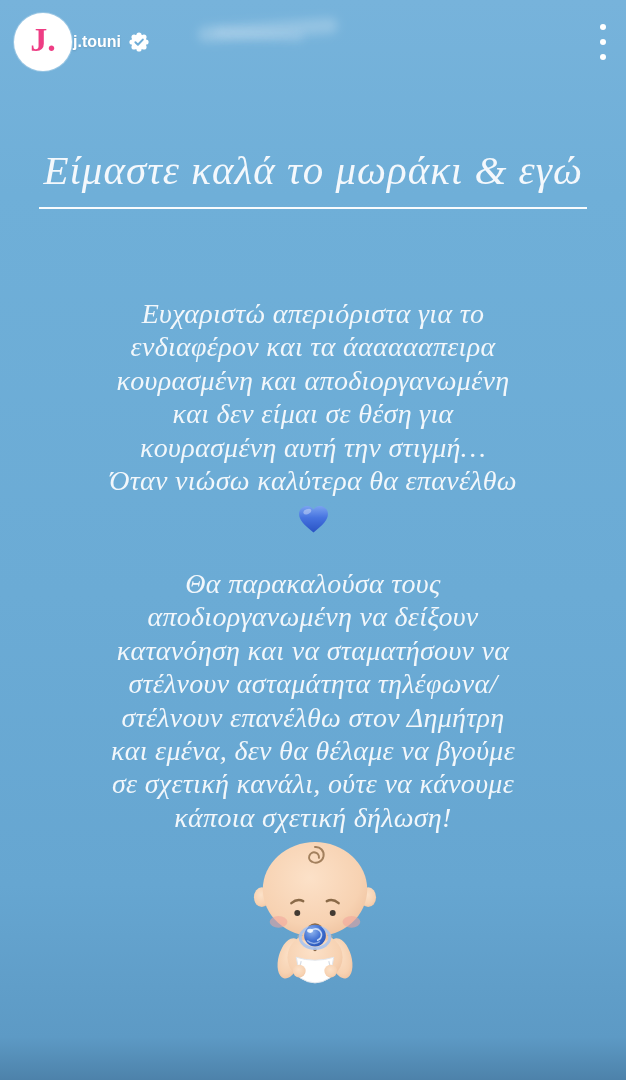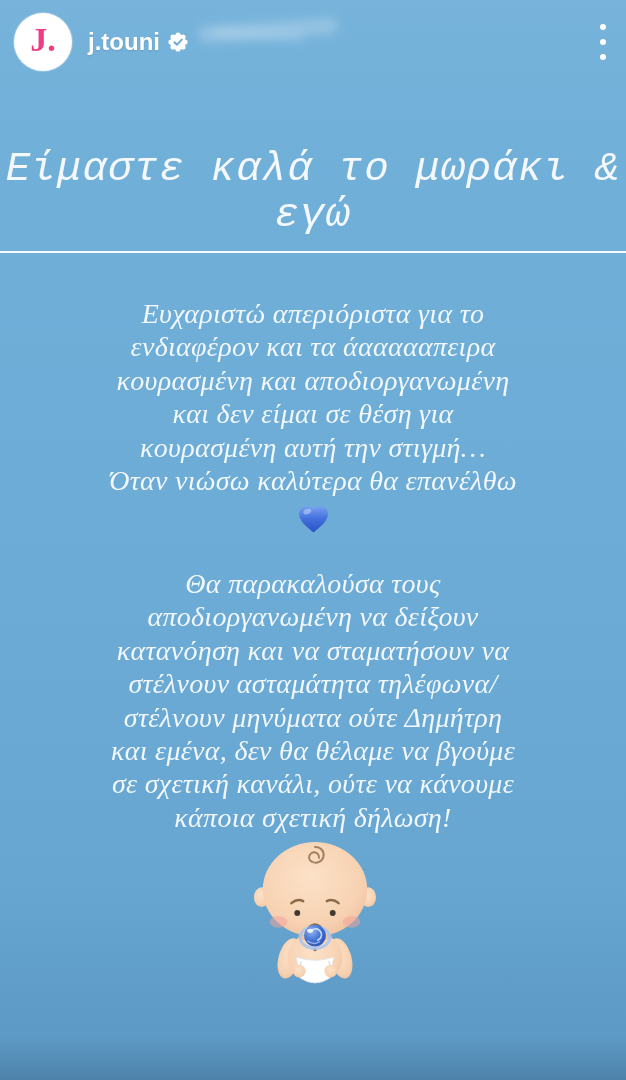--- a/index.html
+++ b/index.html
@@ -24,23 +24,23 @@
     flex:0 0 auto;
     box-shadow:0 0 0 1px rgba(255,255,255,.25);
   }
   .avatar span{
     font-family:"Liberation Serif",serif;
     font-weight:bold; font-style:normal;
     font-size:34px; line-height:1;
     color:#ee3d84; padding-bottom:4px;
   }
   .username{
-    margin-left:16px;
+    margin-left:1px;
     font-family:"Liberation Sans","DejaVu Sans",sans-serif;
-    font-weight:bold; font-size:24px; color:#ffffff;
+    font-weight:bold; font-size:16px; color:#ffffff;
     text-shadow:0 1px 2px rgba(0,0,0,.12);
   }
   .badge{ margin-left:8px; width:20px; height:20px; flex:0 0 auto; }
   .smudge{
     position:absolute; left:198px; top:22px; width:140px; height:16px;
     background:rgba(255,255,255,.22);
     border-radius:10px;
     filter:blur(5px);
     transform:rotate(-4deg);
   }
@@ -53,21 +53,21 @@
     margin-left:auto;
     display:flex; flex-direction:column; gap:9px;
     padding:6px 4px; cursor:pointer;
   }
   .kebab i{
     width:6px; height:6px; border-radius:50%; background:#ffffff; display:block;
   }
 
   
   .title-wrap{
-    position:absolute; top:146px; left:0; right:0; text-align:center;font-family:Liberation Mono, monospace;
+    position:absolute; top:146px; left:0; right:0; text-align:center;
   }
   .title{
     display:inline-block;
     font-style:italic; font-size:41px; letter-spacing:1px;
     color:#f4f8fc;
     padding:0 4px 13px 4px;
     border-bottom:2.5px solid rgba(255,255,255,.95);
   }
   .para{
     position:absolute; left:0; right:0; text-align:center;
@@ -143,21 +143,21 @@
     <path d="M16 27.5 C7 20.5 2 15.3 2 9.6 C2 5.2 5.5 1.8 9.9 1.8 C12.5 1.8 14.9 3.2 16 5.3 C17.1 3.2 19.5 1.8 22.1 1.8 C26.5 1.8 30 5.2 30 9.6 C30 15.3 25 20.5 16 27.5 Z" fill="url(#hg)"></path>
     <ellipse cx="10" cy="7.4" rx="4" ry="2.4" fill="#ffffff" opacity="0.35" transform="rotate(-22 10 7.4)"></ellipse>
   </svg>
 </div>
 
 <div class="para para-2">
   <div>Θα παρακαλούσα τους</div>
   <div>αποδιοργανωμένη να δείξουν</div>
   <div>κατανόηση και να σταματήσουν να</div>
   <div>στέλνουν ασταμάτητα τηλέφωνα/</div>
-  <div>στέλνουν μηνύματα ούτε Δημήτρη</div>
+  <div>στέλνουν επανέλθω στον Δημήτρη</div>
   <div>και εμένα, δεν θα θέλαμε να βγούμε</div>
   <div>σε σχετική κανάλι, ούτε να κάνουμε</div>
   <div>κάποια σχετική δήλωση!</div>
 </div>
 
 <svg class="baby" viewBox="0 0 132 156">
   <defs>
     <radialGradient id="skin" cx="45%" cy="38%" r="70%">
       <stop offset="0%" stop-color="#fce1c8"></stop>
       <stop offset="70%" stop-color="#f7d2b2"></stop>

